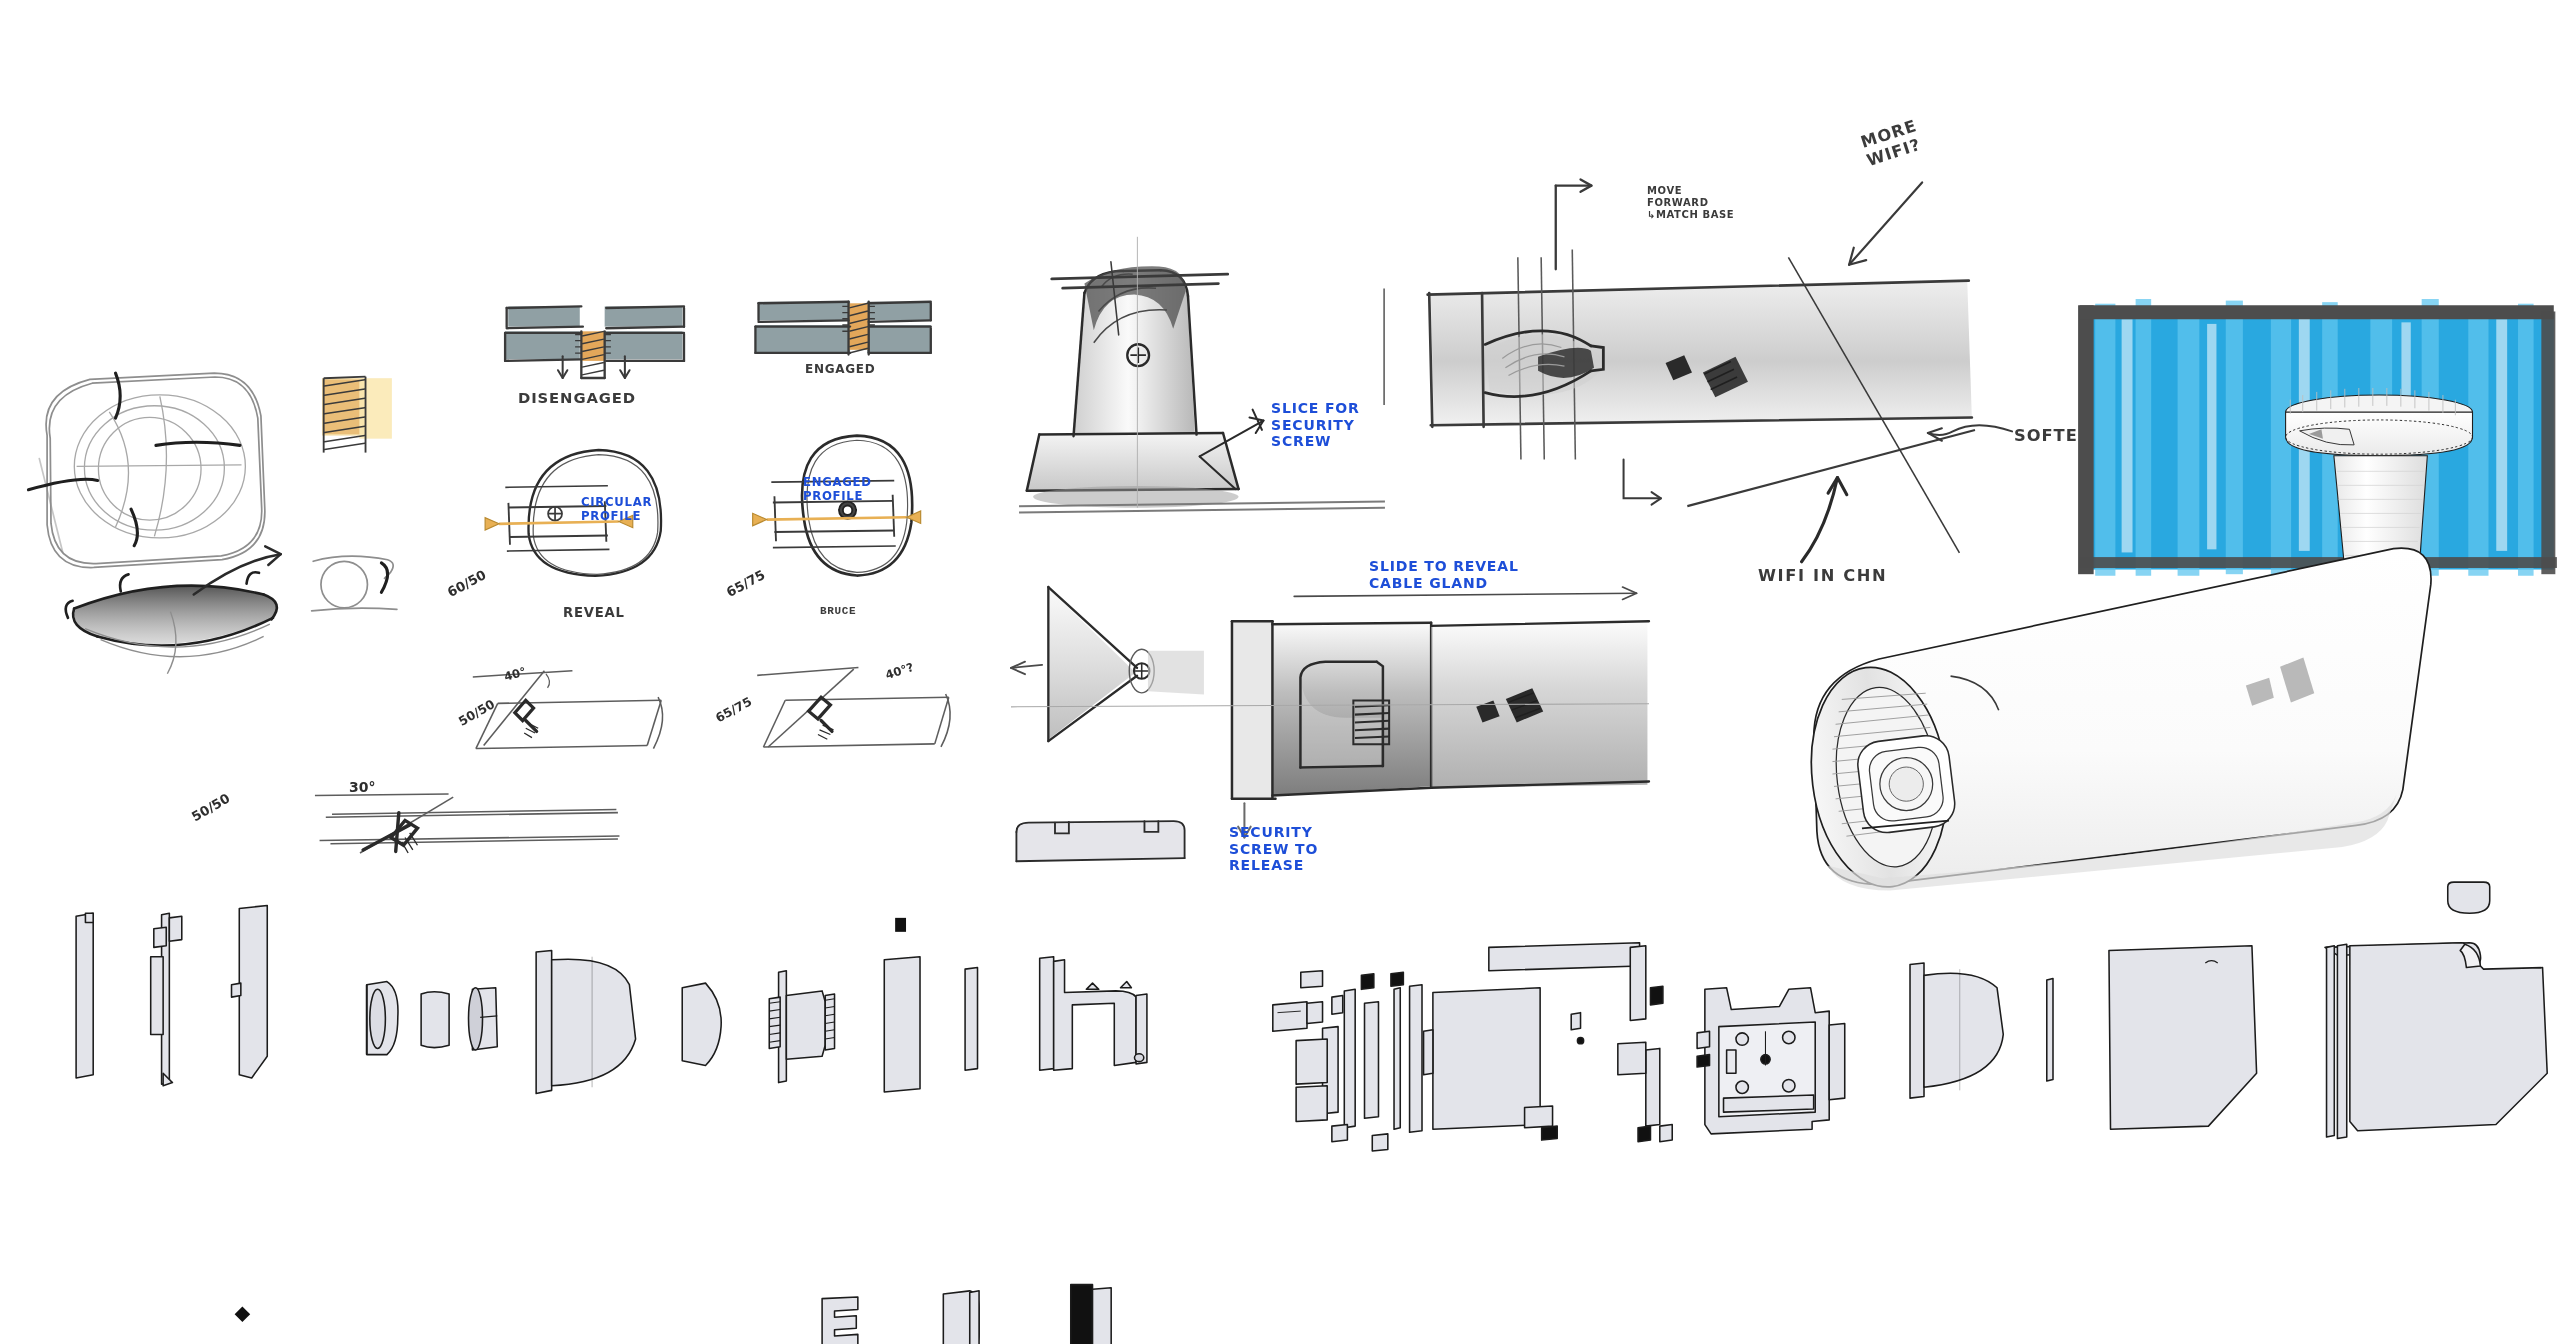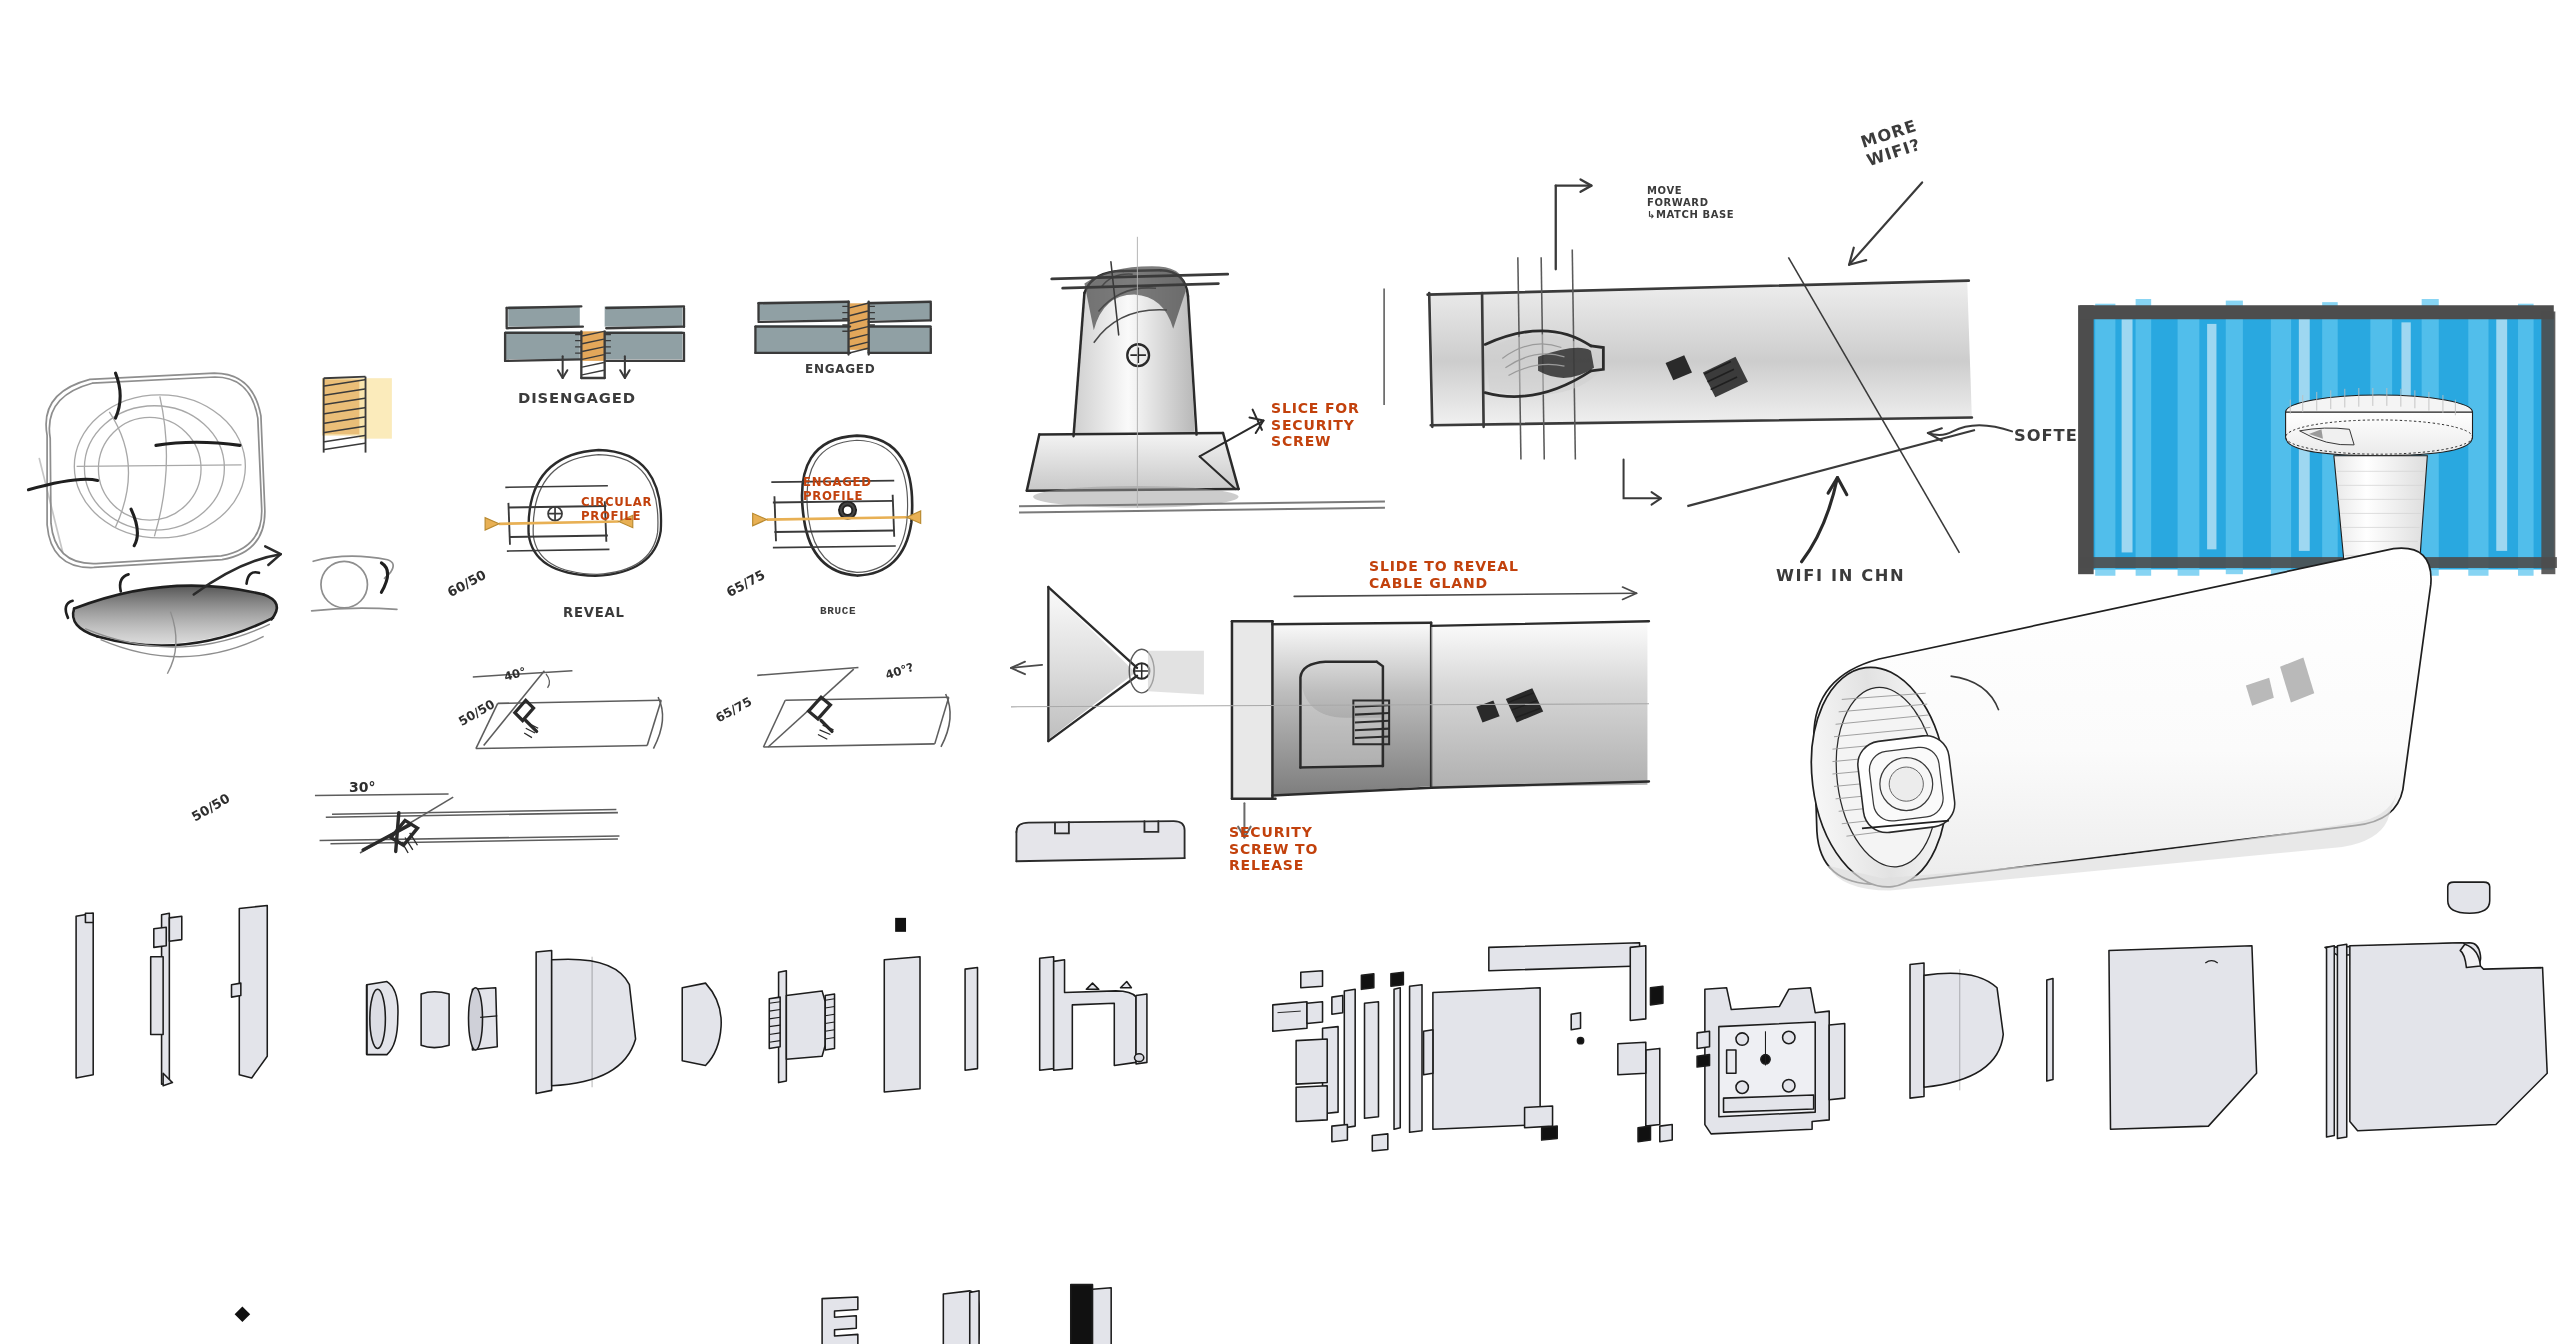--- a/index.html
+++ b/index.html
@@ -4,21 +4,21 @@
 <title>Design Sketch Sheet</title>
 <style>
   html,body{margin:0;padding:0;background:#ffffff;}
   body{width:2576px;height:1344px;position:relative;overflow:hidden;
        font-family:"DejaVu Sans", sans-serif;}
   .sheet{position:absolute;inset:0;background:#fff;}
   .abs{position:absolute;}
   
   .hw{font-family:"DejaVu Sans", sans-serif;font-weight:700;color:#3b3b3b;
       letter-spacing:.06em;line-height:1.18;white-space:pre-line;}
-  .hw.light{color:#c2410c;font-weight:600;}
+  .hw.light{color:#1d4ed8;font-weight:600;}
   .dim{font-family:"DejaVu Sans", sans-serif;font-weight:700;color:#2e2e2e;}
   svg{display:block;overflow:visible;}
   .nofill{fill:none;}
 </style>
 </head>
 <body>
 
 <div class="sheet">
 
   <div class="abs" style="left:15.6px;top:342px;">
@@ -481,21 +481,21 @@
   <div class="abs hw" style="left:2014px;top:426px;font-size:16.3px;">SOFTER?</div>
   <div class="abs" style="left:1867px;top:411px;">
     <svg width="156" height="47" viewBox="0 0 200 60">
       <g class="nofill" stroke="#3a3a3a" stroke-width="2.6" stroke-linecap="round">
         <path d="M186 26 Q140 10 110 26 Q96 34 78 28"></path>
         <path d="M78 28 L96 22 M78 28 L96 38"></path>
       </g>
     </svg>
   </div>
 
-  <div class="abs hw" style="left:1758px;top:566px;font-size:16.3px;letter-spacing:.1em;margin-left:18px;">WIFI IN CHN</div>
+  <div class="abs hw" style="left:1758px;top:566px;font-size:16.3px;letter-spacing:.1em;">WIFI IN CHN</div>
   <div class="abs" style="left:1789px;top:451px;">
     <svg width="86" height="117" viewBox="0 0 110 150">
       <g class="nofill" stroke="#2a2a2a" stroke-width="4" stroke-linecap="round">
         <path d="M16 142 Q48 100 62 34"></path>
         <path d="M62 34 L50 54 M62 34 L74 56"></path>
       </g>
     </svg>
   </div>
 
   <div class="abs" style="left:1011px;top:576px;">

